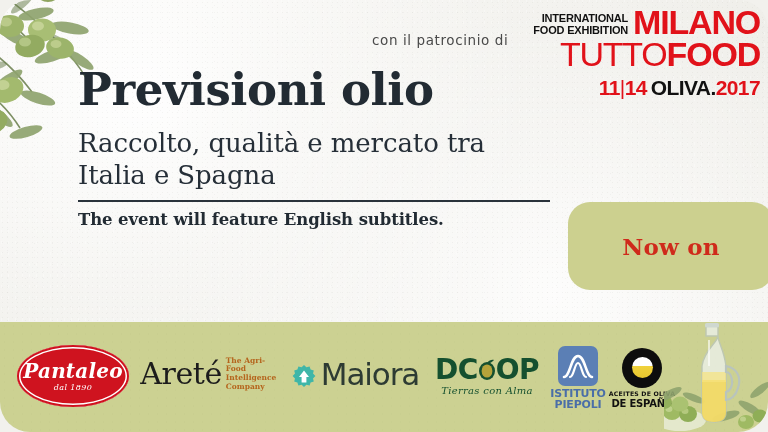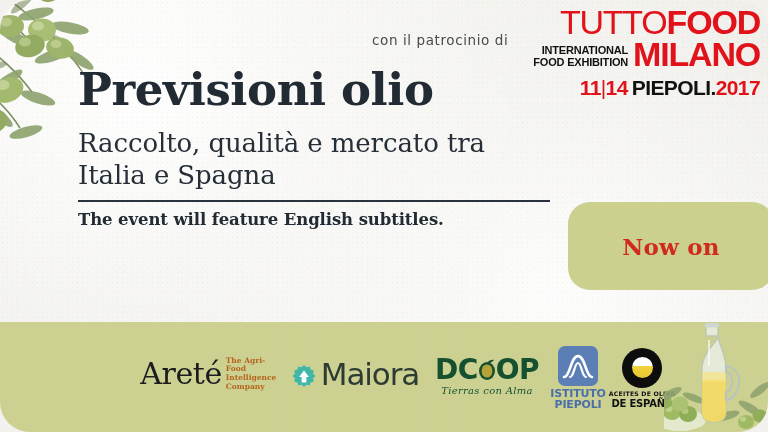--- a/index.html
+++ b/index.html
@@ -361,29 +361,29 @@
       <ellipse cx="70" cy="64" rx="5.5" ry="4" fill="#c4d294" opacity=".8"></ellipse>
       <ellipse cx="22" cy="110" rx="16" ry="12" fill="#a3ba6e" transform="rotate(-26 22 110)"></ellipse>
       <ellipse cx="17" cy="105" rx="6.5" ry="5" fill="#c9d79c" opacity=".8"></ellipse>
       <ellipse cx="8" cy="142" rx="14" ry="11" fill="#93ab61" transform="rotate(-30 8 142)"></ellipse>
     </g>
   </svg>
 
   <div id="patrocinio">con il patrocinio di</div>
 
   <div id="tuttofood-logo">
-    <div id="tf-row1"><span id="tf-tutto">TUTTO</span><span id="tf-food">FOOD</span></div>
     <div id="tf-row2">
       <div id="tf-intl">
         <div>INTERNATIONAL</div>
         <div>FOOD EXHIBITION</div>
       </div>
       <div id="tf-milano">MILANO</div>
     </div>
-    <div id="tf-row3"><span class="tf-red">11</span><span class="tf-sep">|</span><span class="tf-red">14</span><span class="tf-black" style="margin-left:4px">PIEPOLI.</span><span class="tf-red">2017</span></div>
+    <div id="tf-row1"><span id="tf-tutto">TUTTO</span><span id="tf-food">FOOD</span></div>
+    <div id="tf-row3"><span class="tf-red">11</span><span class="tf-sep">|</span><span class="tf-red">14</span><span class="tf-black" style="margin-left:4px">OLIVA.</span><span class="tf-red">2017</span></div>
   </div>
 
   <div id="headline-block">
     <div id="title">
       <div>Previsioni olio</div>
     </div>
     <div id="subtitle">
       <div>Raccolto, qualità e mercato tra</div>
       <div>Italia e Spagna</div>
     </div>
@@ -391,20 +391,26 @@
     <div id="english-note">The event will feature English subtitles.</div>
   </div>
 
   <div id="youtube-badge">
     <span>Now on</span>
   </div>
 
   <div id="sponsor-band">
     <div id="band-texture"></div>
 
+    <div class="logo-slot" id="logo-pantaleo">
+      <div id="pantaleo-oval">
+        <div id="pantaleo-name">Pantaleo</div>
+        <div id="pantaleo-sub">dal 1890</div>
+      </div>
+    </div>
 
     <div class="logo-slot" id="logo-arete">
       <div id="arete-inner">
         <div id="arete-word">Areté</div>
         <div id="arete-tag">
           <div>The Agri-Food</div>
           <div>Intelligence</div>
           <div>Company</div>
         </div>
       </div>

